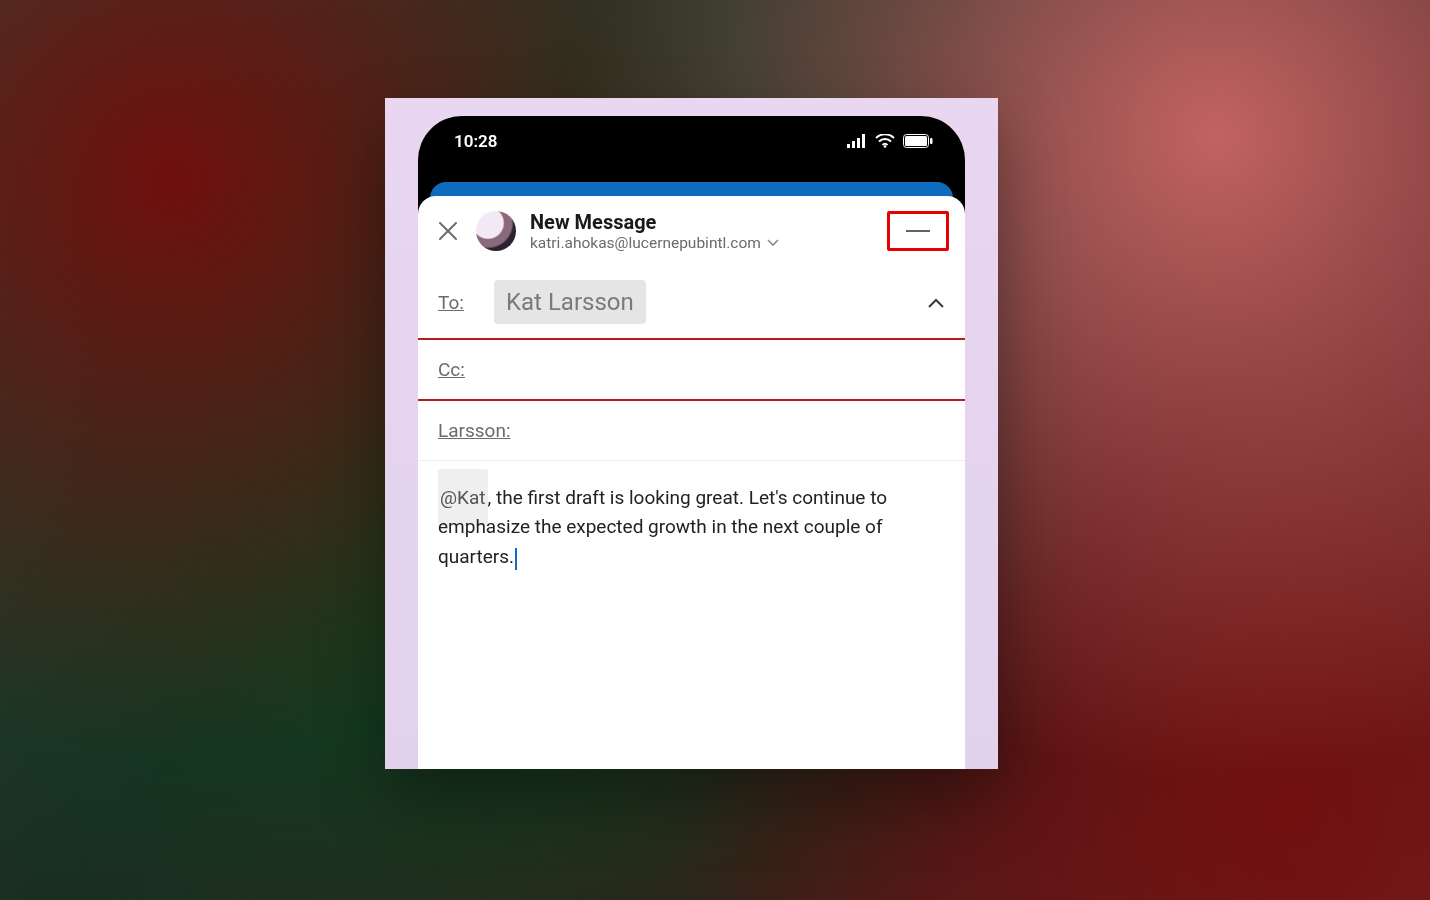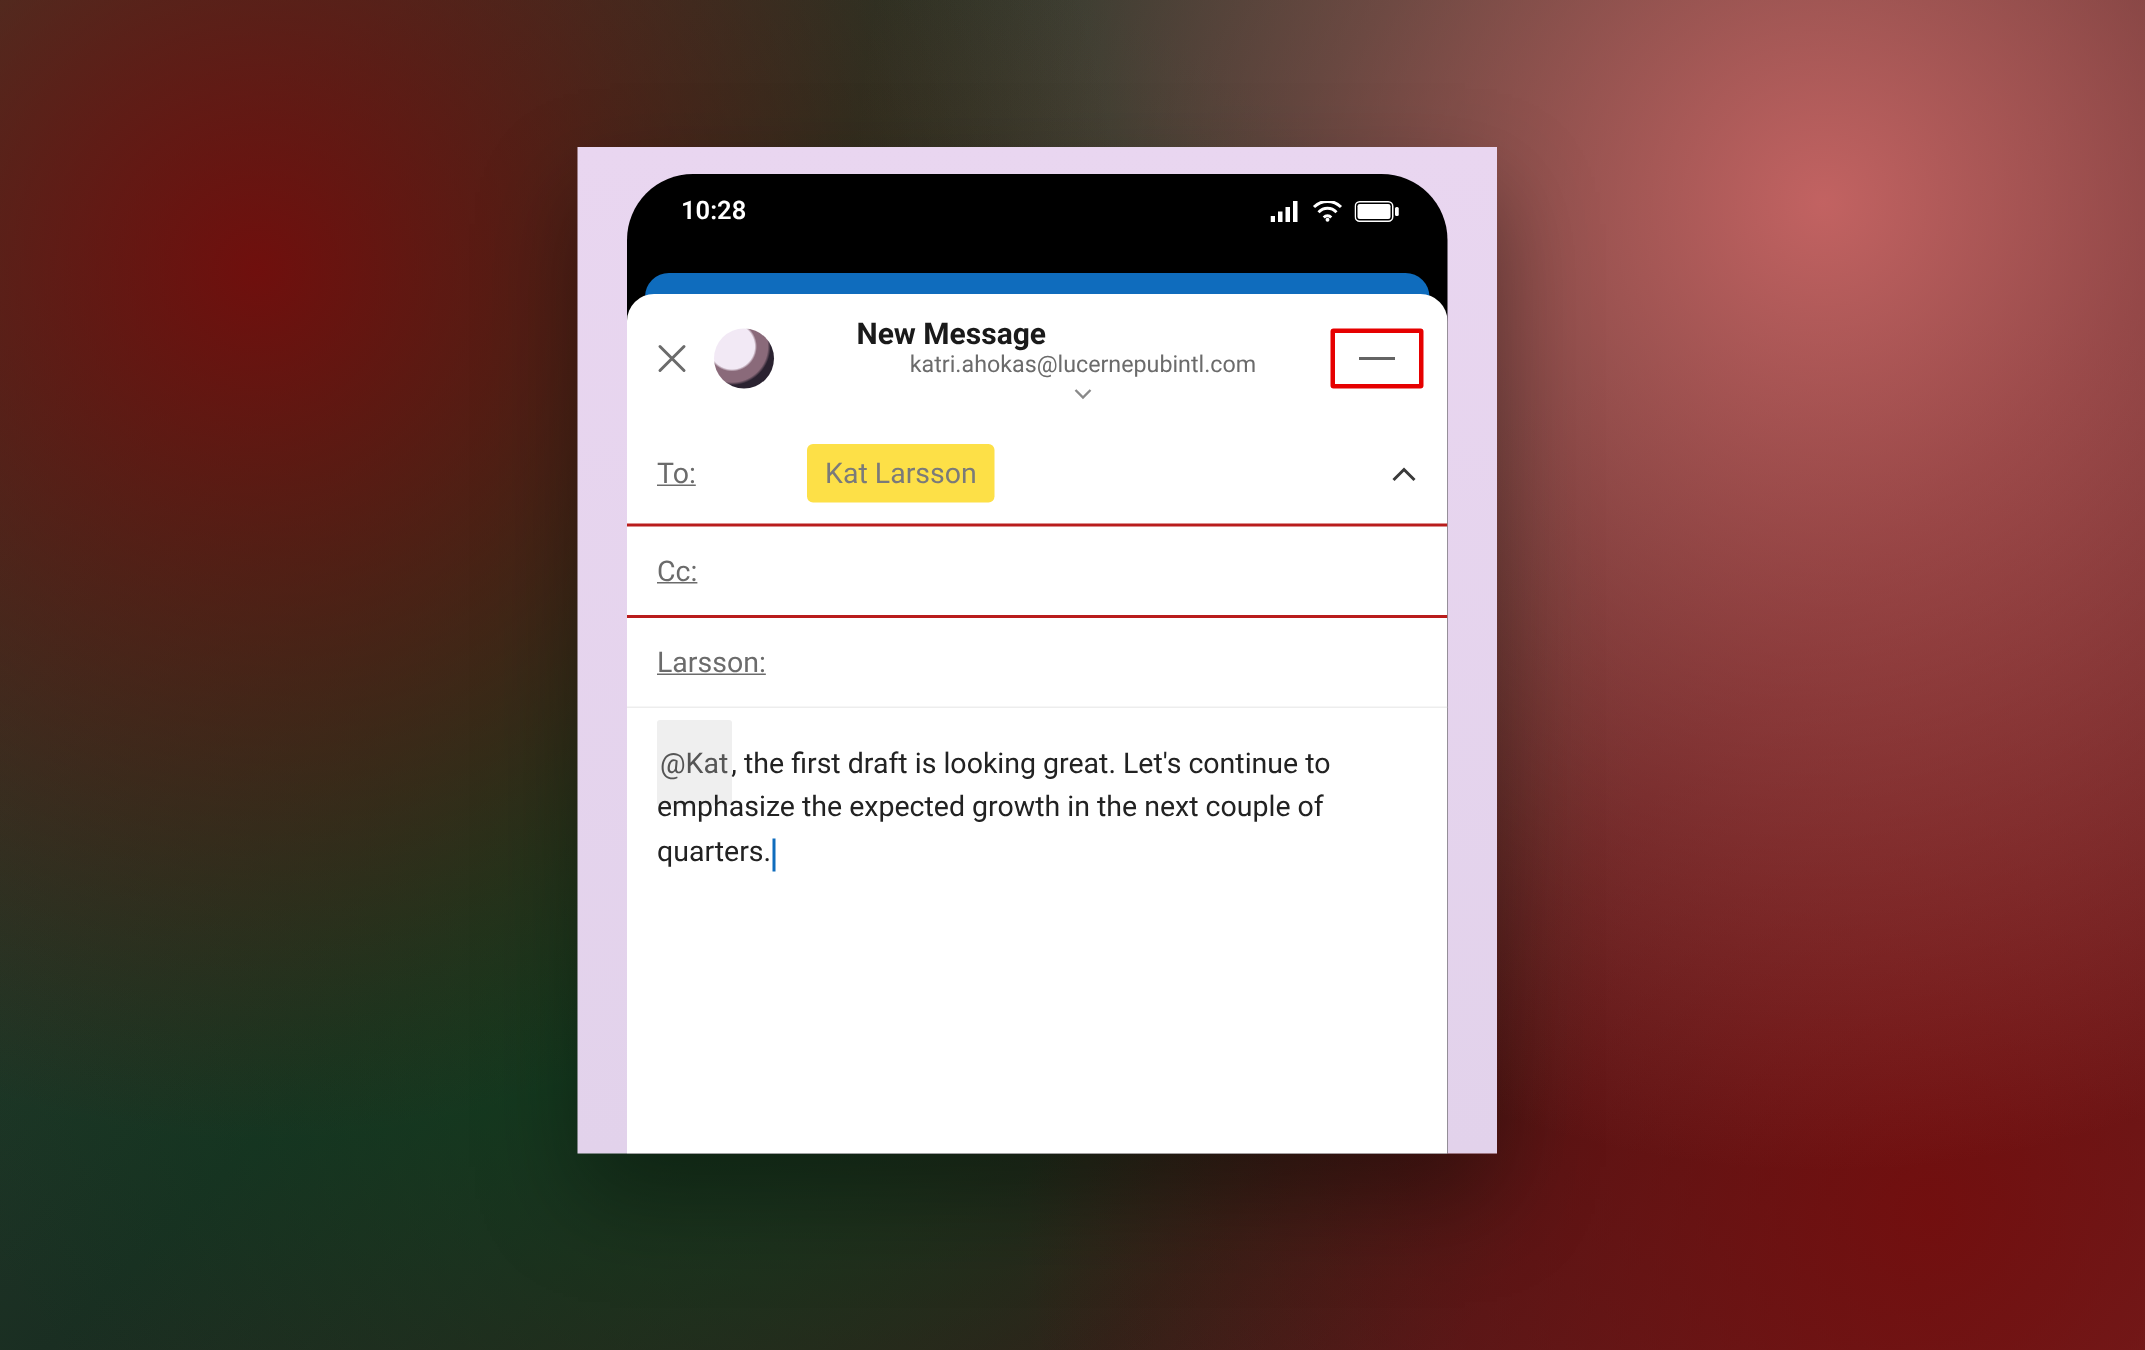--- a/index.html
+++ b/index.html
@@ -78,23 +78,23 @@
     align-items: center;
     padding: 14px 16px 14px 16px;
     gap: 14px;
   }
   .close-btn { width: 28px; height: 28px; display:flex; align-items:center; justify-content:center; color:#646464; cursor:pointer; }
   .avatar {
     width: 40px; height: 40px; border-radius: 50%;
     background: radial-gradient(circle at 30% 30%, #f2e9f5 0 38%, #8a6a7a 42% 60%, #2a2230 65%);
     flex: 0 0 auto;
   }
-  .title-block { flex: 1 1 auto; min-width: 0; margin-left: 41px; }
+  .title-block { flex: 1 1 auto; min-width: 0; }
   .title-line { font-size: 20px; font-weight: 700; color: #1a1a1a; }
-  .from-line { font-size: 15.5px; color: #6b6b6b; display:flex; align-items:center; gap:6px;flex-direction:column; }
+  .from-line { font-size: 15.5px; color: #6b6b6b; display:flex; align-items:center; gap:6px; }
 
   .minimize-wrap {
     width: 62px; height: 40px;
     display:flex; align-items:center; justify-content:center;
     border: 3px solid #e60000;
     border-radius: 2px;
     cursor: pointer;
   }
   .minimize-wrap .dash { width: 24px; height: 2px; background: #646464; }
 
@@ -103,26 +103,25 @@
     padding: 18px 20px;
     display: flex;
     align-items: center;
     gap: 10px;
     font-size: 19px;
   }
   .row-label { color: #6b6b6b; min-width: 46px; text-decoration: underline; }
   .row.to { padding-top: 14px; padding-bottom: 14px; border-top: none; }
 
   .chip {
-    background: #fde047;
+    background: #e5e5e5;
     color: #7a7a7a;
     padding: 8px 12px;
     border-radius: 4px;
-    font-size: 19px;
-    margin-left: 44px;
+    font-size: 24px;
   }
   .chevron-up {
     margin-left: auto;
     color: #434343;
     cursor: pointer;
   }
 
   .body-area {
     border-top: 1px solid #ededed;
     padding: 22px 20px 20px 20px;

